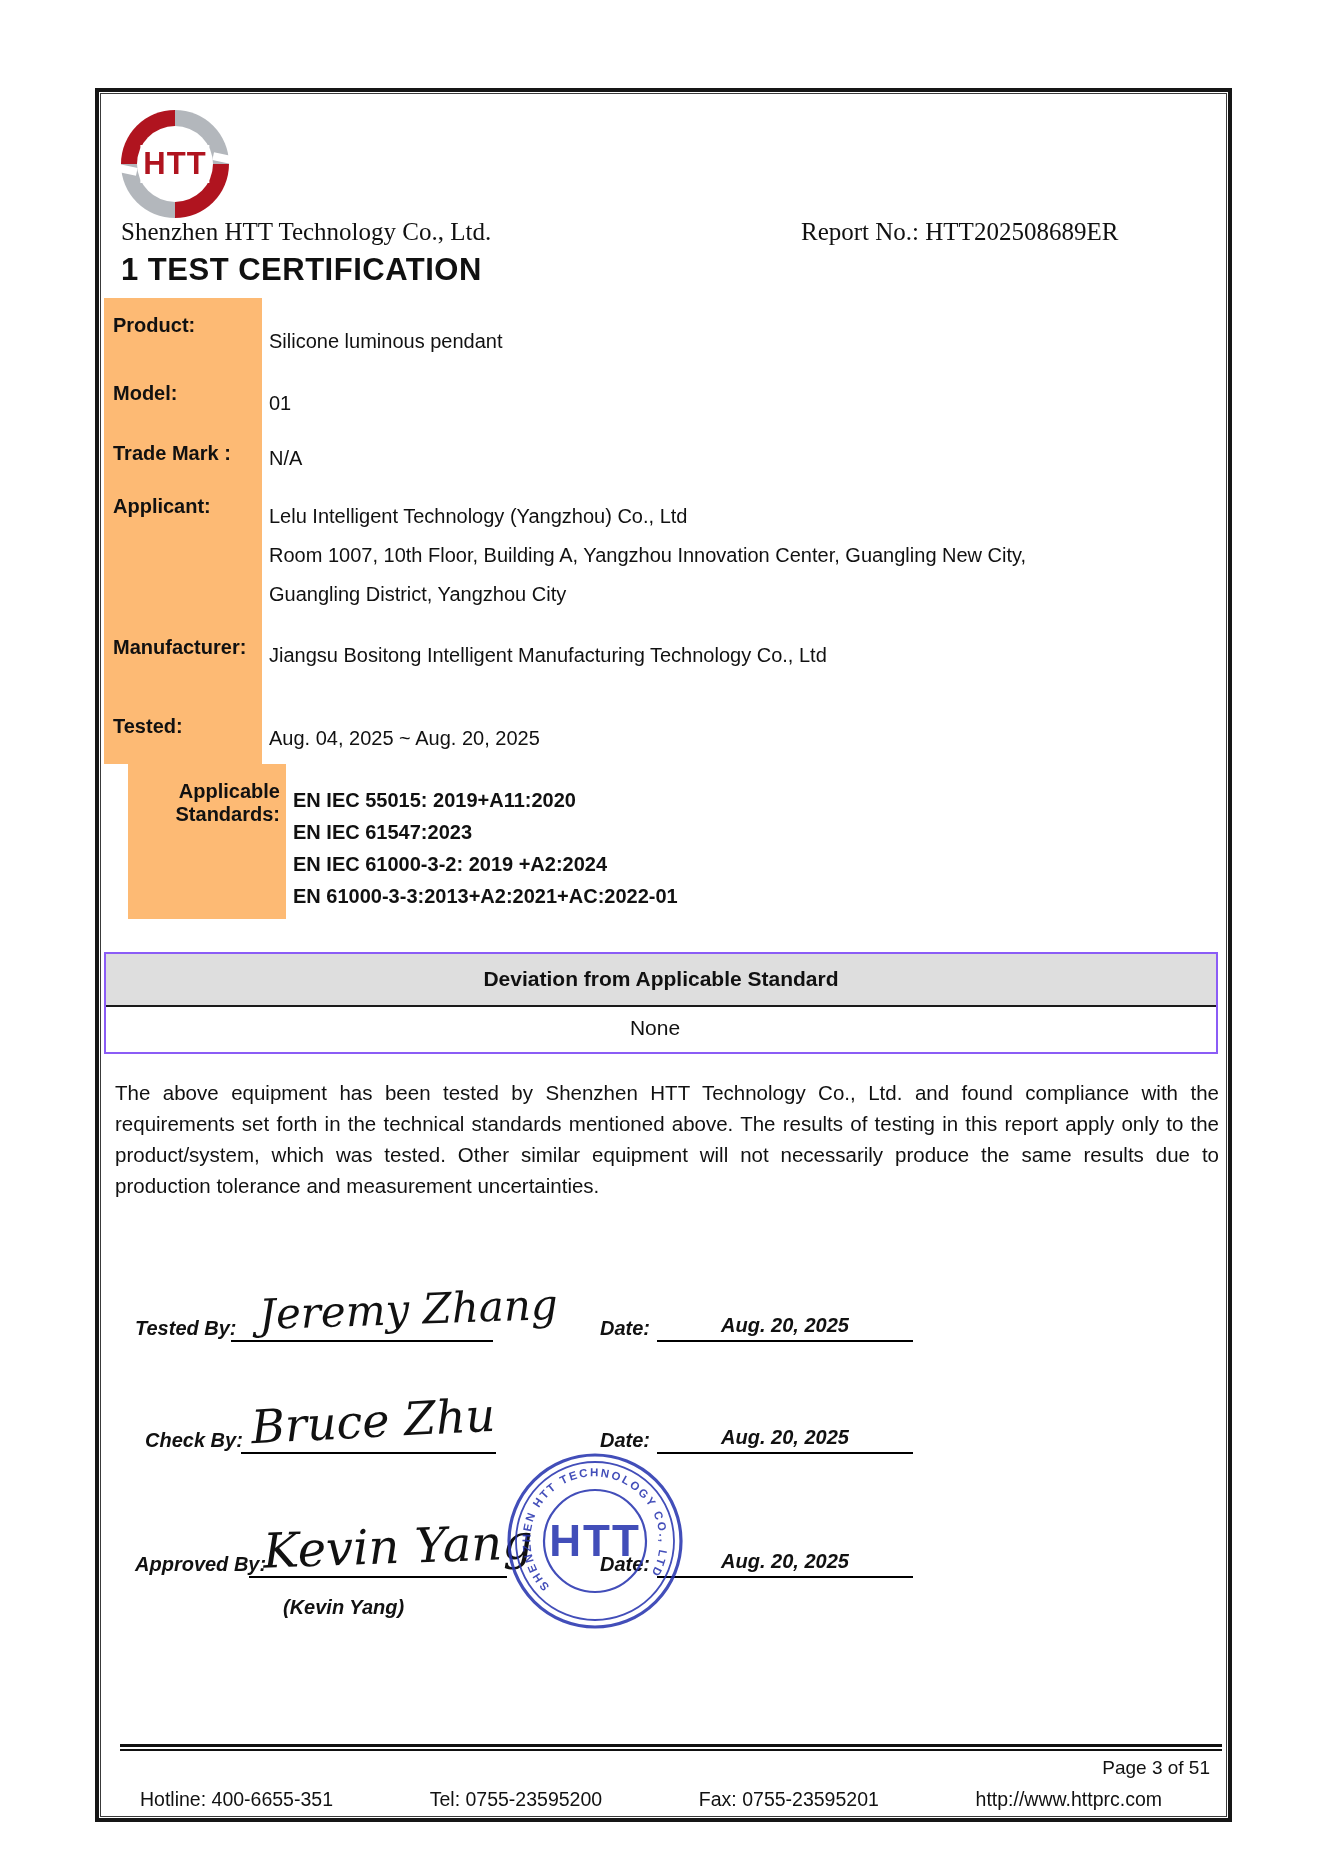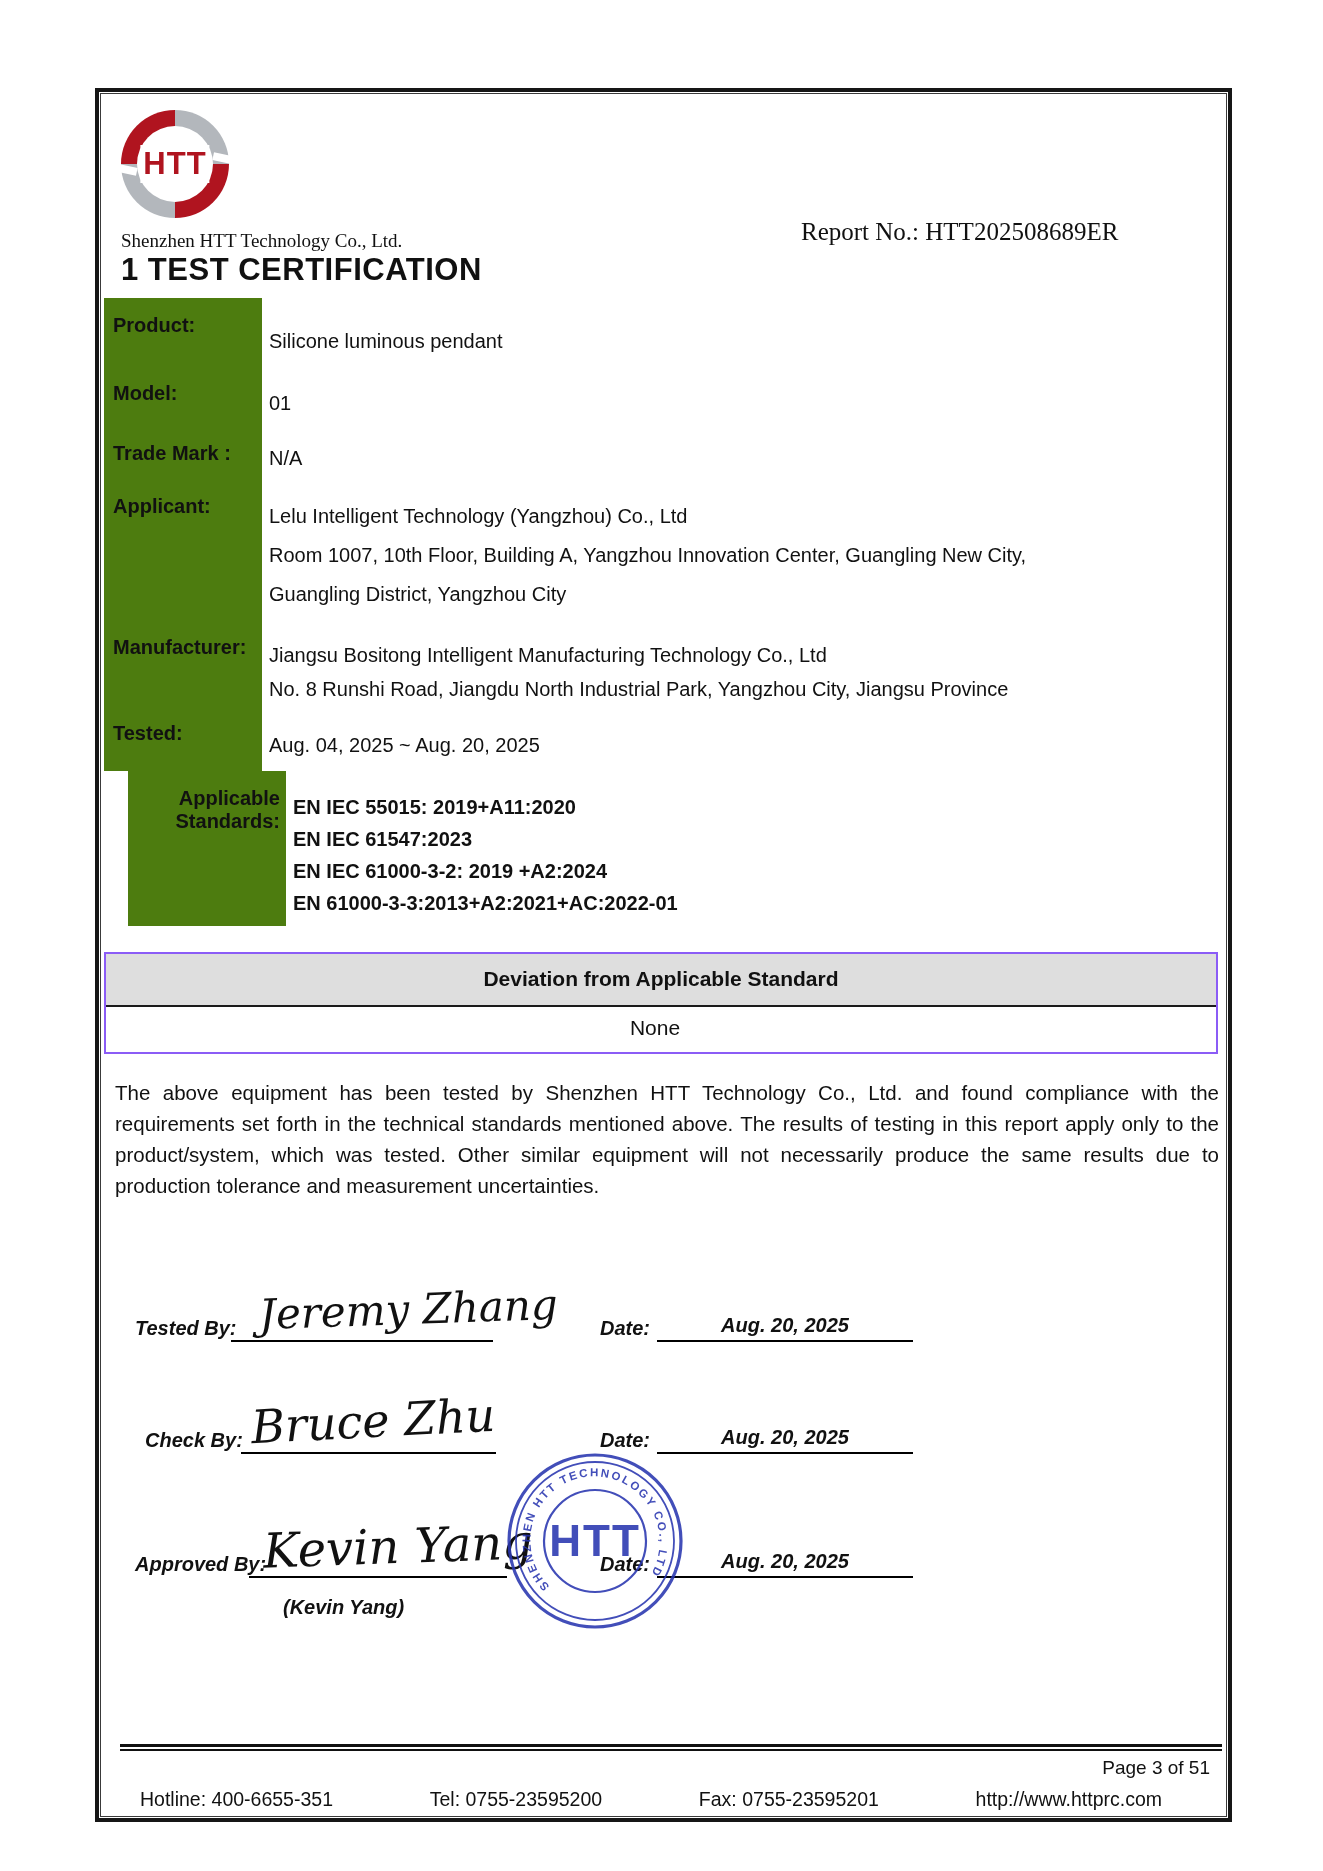--- a/index.html
+++ b/index.html
@@ -9,28 +9,28 @@
 
   
   .logo { position:absolute; left:20px; top:16px; width:108px; height:108px; }
   .logo-ring { position:absolute; inset:0; border-radius:50%;
     background:conic-gradient(#b3b7bc 0deg 90deg, #b0141f 90deg 180deg, #b3b7bc 180deg 270deg, #b0141f 270deg 360deg); }
   .logo-hole { position:absolute; inset:16px; background:#fff; border-radius:50%; }
   .logo-gap-l { position:absolute; left:-2px; top:56px; width:18px; height:8px; background:#fff; transform:rotate(12deg); }
   .logo-gap-r { position:absolute; right:-2px; top:44px; width:18px; height:8px; background:#fff; transform:rotate(12deg); }
   .logo-text { position:absolute; left:50%; top:50%; transform:translate(-50%,-50%); background:#fff; padding:1px 3px;
     font-weight:bold; font-size:31px; letter-spacing:1px; color:#b0141f; }
-  .company-name { position:absolute; left:20px; top:136px; font-family:"Liberation Serif", serif; font-size:19px; }
+  .company-name { position:absolute; left:20px; top:124px; font-family:"Liberation Serif", serif; font-size:25px; }
   .report-no { position:absolute; left:700px; top:124px; font-family:"Liberation Serif", serif; font-size:25px; }
   .doc-title { position:absolute; left:20px; top:158px; font-size:31px; font-weight:bold; letter-spacing:0.5px; }
 
   
   .info-table { position:absolute; left:3px; top:204px; width:1112px; }
   .info-row { display:flex; }
-  .info-label { width:158px; background:#4d7c0f; font-weight:bold; font-size:20px; padding:16px 6px 0 9px; }
+  .info-label { width:158px; background:#fdba74; font-weight:bold; font-size:20px; padding:16px 6px 0 9px; }
   .info-label.ralign { text-align:right; }
   .info-value { flex:1; font-size:20px; padding-left:7px; }
   .iv-line { }
   .r1 { min-height:68px; } .r1 .info-value { padding-top:32px; }
   .r2 { min-height:60px; } .r2 .info-value { padding-top:26px; }
   .r3 { min-height:53px; } .r3 .info-value { padding-top:21px; }
   .r4 { min-height:132px; } .r4 .info-value { padding-top:18px; } .r4 .iv-line { line-height:39px; }
   .r5 { min-height:85px;justify-content:center; } .r5 .info-label { padding-top:22px; } .r5 .info-value { padding-top:24px; } .r5 .iv-line { line-height:34px; }
   .r6 { min-height:65px; } .r6 .info-value { padding-top:28px; }
   .r7 { min-height:155px;margin-left:24px; } .r7 .info-value { padding-top:20px; font-weight:bold; } .r7 .iv-line { line-height:32px; }
@@ -104,21 +104,20 @@
         <div class="info-value">
           <div class="iv-line">Lelu Intelligent Technology (Yangzhou) Co., Ltd</div>
           <div class="iv-line">Room 1007, 10th Floor, Building A, Yangzhou Innovation Center, Guangling New City,</div>
           <div class="iv-line">Guangling District, Yangzhou City</div>
         </div>
       </div>
       <div class="info-row r5">
         <div class="info-label">Manufacturer:</div>
         <div class="info-value">
           <div class="iv-line">Jiangsu Bositong Intelligent Manufacturing Technology Co., Ltd</div>
-          <div class="iv-line">No. 8 Runshi Road, Jiangdu North Industrial Park, Yangzhou City, Jiangsu Province</div>
         </div>
       </div>
       <div class="info-row r6">
         <div class="info-label">Tested:</div>
         <div class="info-value">
           <div class="iv-line">Aug. 04, 2025 ~ Aug. 20, 2025</div>
         </div>
       </div>
       <div class="info-row r7">
         <div class="info-label ralign">Applicable Standards:</div>

